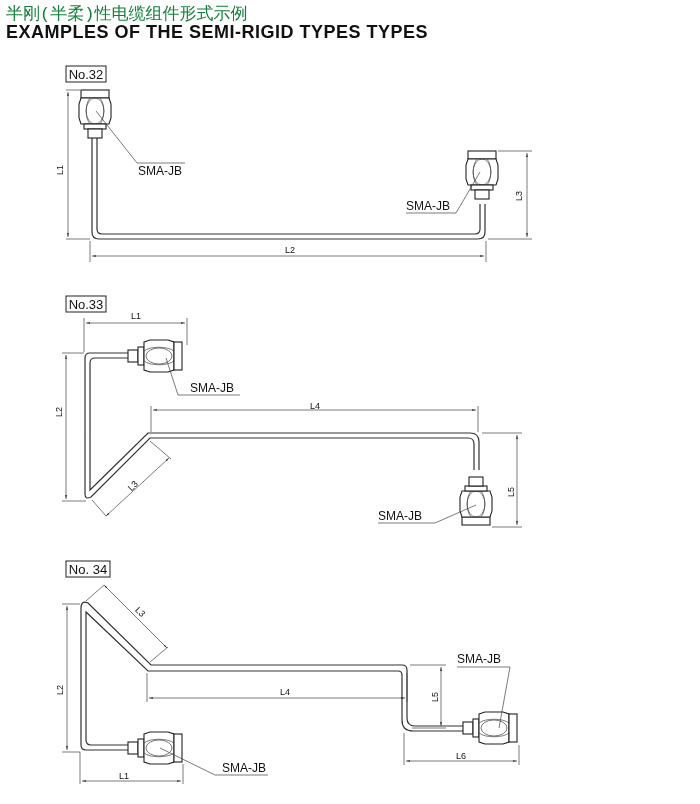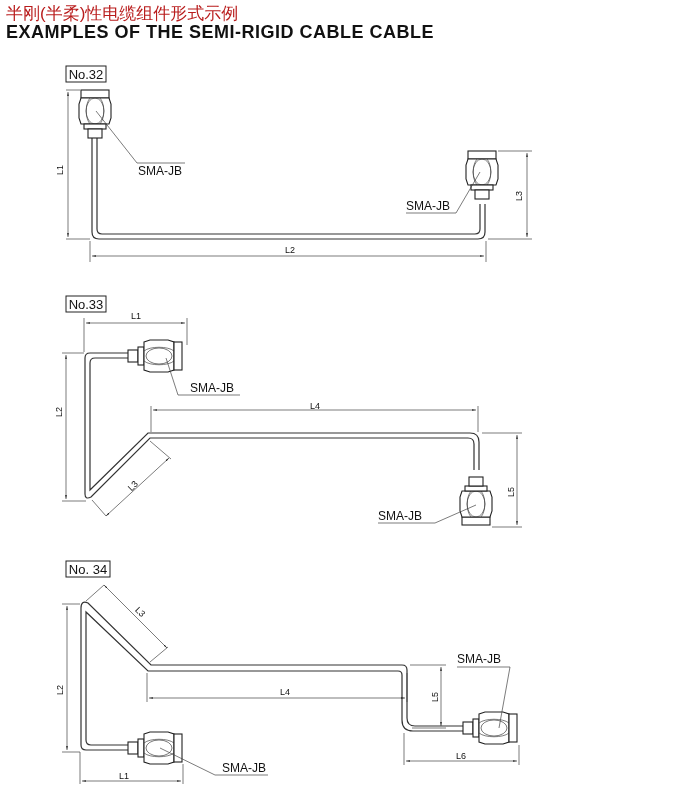--- a/index.html
+++ b/index.html
@@ -1,30 +1,30 @@
 <!DOCTYPE html>
 <html><head>
 <meta charset="utf-8">
 <style>
   html, body { margin: 0; padding: 0; background: #ffffff; }
   body { width: 700px; height: 804px; position: relative; overflow: hidden; font-family: "Liberation Sans", sans-serif; color: #111; }
-  .title-cn { position: absolute; left: 6px; top: 2px; font-size: 17px; font-family: Liberation Sans, sans-serif; color: #b91c1c; letter-spacing: 0px; }
+  .title-cn { position: absolute; left: 6px; top: 2px; font-size: 17px; font-family: Liberation Mono, monospace; color: #15803d; letter-spacing: 0px; }
   .title-en { position: absolute; left: 6px; top: 22px; font-size: 18px; font-weight: bold; color: #111; letter-spacing: 0.5px; font-family: "Liberation Sans", sans-serif; }
   svg { position: absolute; left: 0; top: 0; }
   .lbl { font-family: "Liberation Sans", sans-serif; fill: #111; }
   .dim { font-family: "Liberation Sans", sans-serif; fill: #111; font-size: 9px; }
   .cable { fill: none; stroke: #333; stroke-width: 1.2; }
   .thin { fill: none; stroke: #444; stroke-width: 0.7; }
   .conn { fill: #fff; stroke: #222; stroke-width: 1.1; }
 </style>
 </head>
 <body>
 
 <div class="title-cn">半刚(半柔)性电缆组件形式示例</div>
-<div class="title-en">EXAMPLES OF THE SEMI-RIGID CABLE CABLE</div>
+<div class="title-en">EXAMPLES OF THE SEMI-RIGID TYPES TYPES</div>
 
 <svg width="700" height="804" viewBox="0 0 700 804">
   <defs>
     <marker id="arr" viewBox="0 0 10 10" refX="10" refY="5" markerWidth="6" markerHeight="6" orient="auto-start-reverse">
       <path d="M0,3 L10,5 L0,7 z" fill="#222"></path>
     </marker>
 
     <g id="smaV">
       <rect x="-14" y="0" width="28" height="8" class="conn"></rect>
       <path d="M-14,8 L14,8 L16,14 L16,28 L14,34 L-14,34 L-16,28 L-16,14 Z" class="conn"></path>

